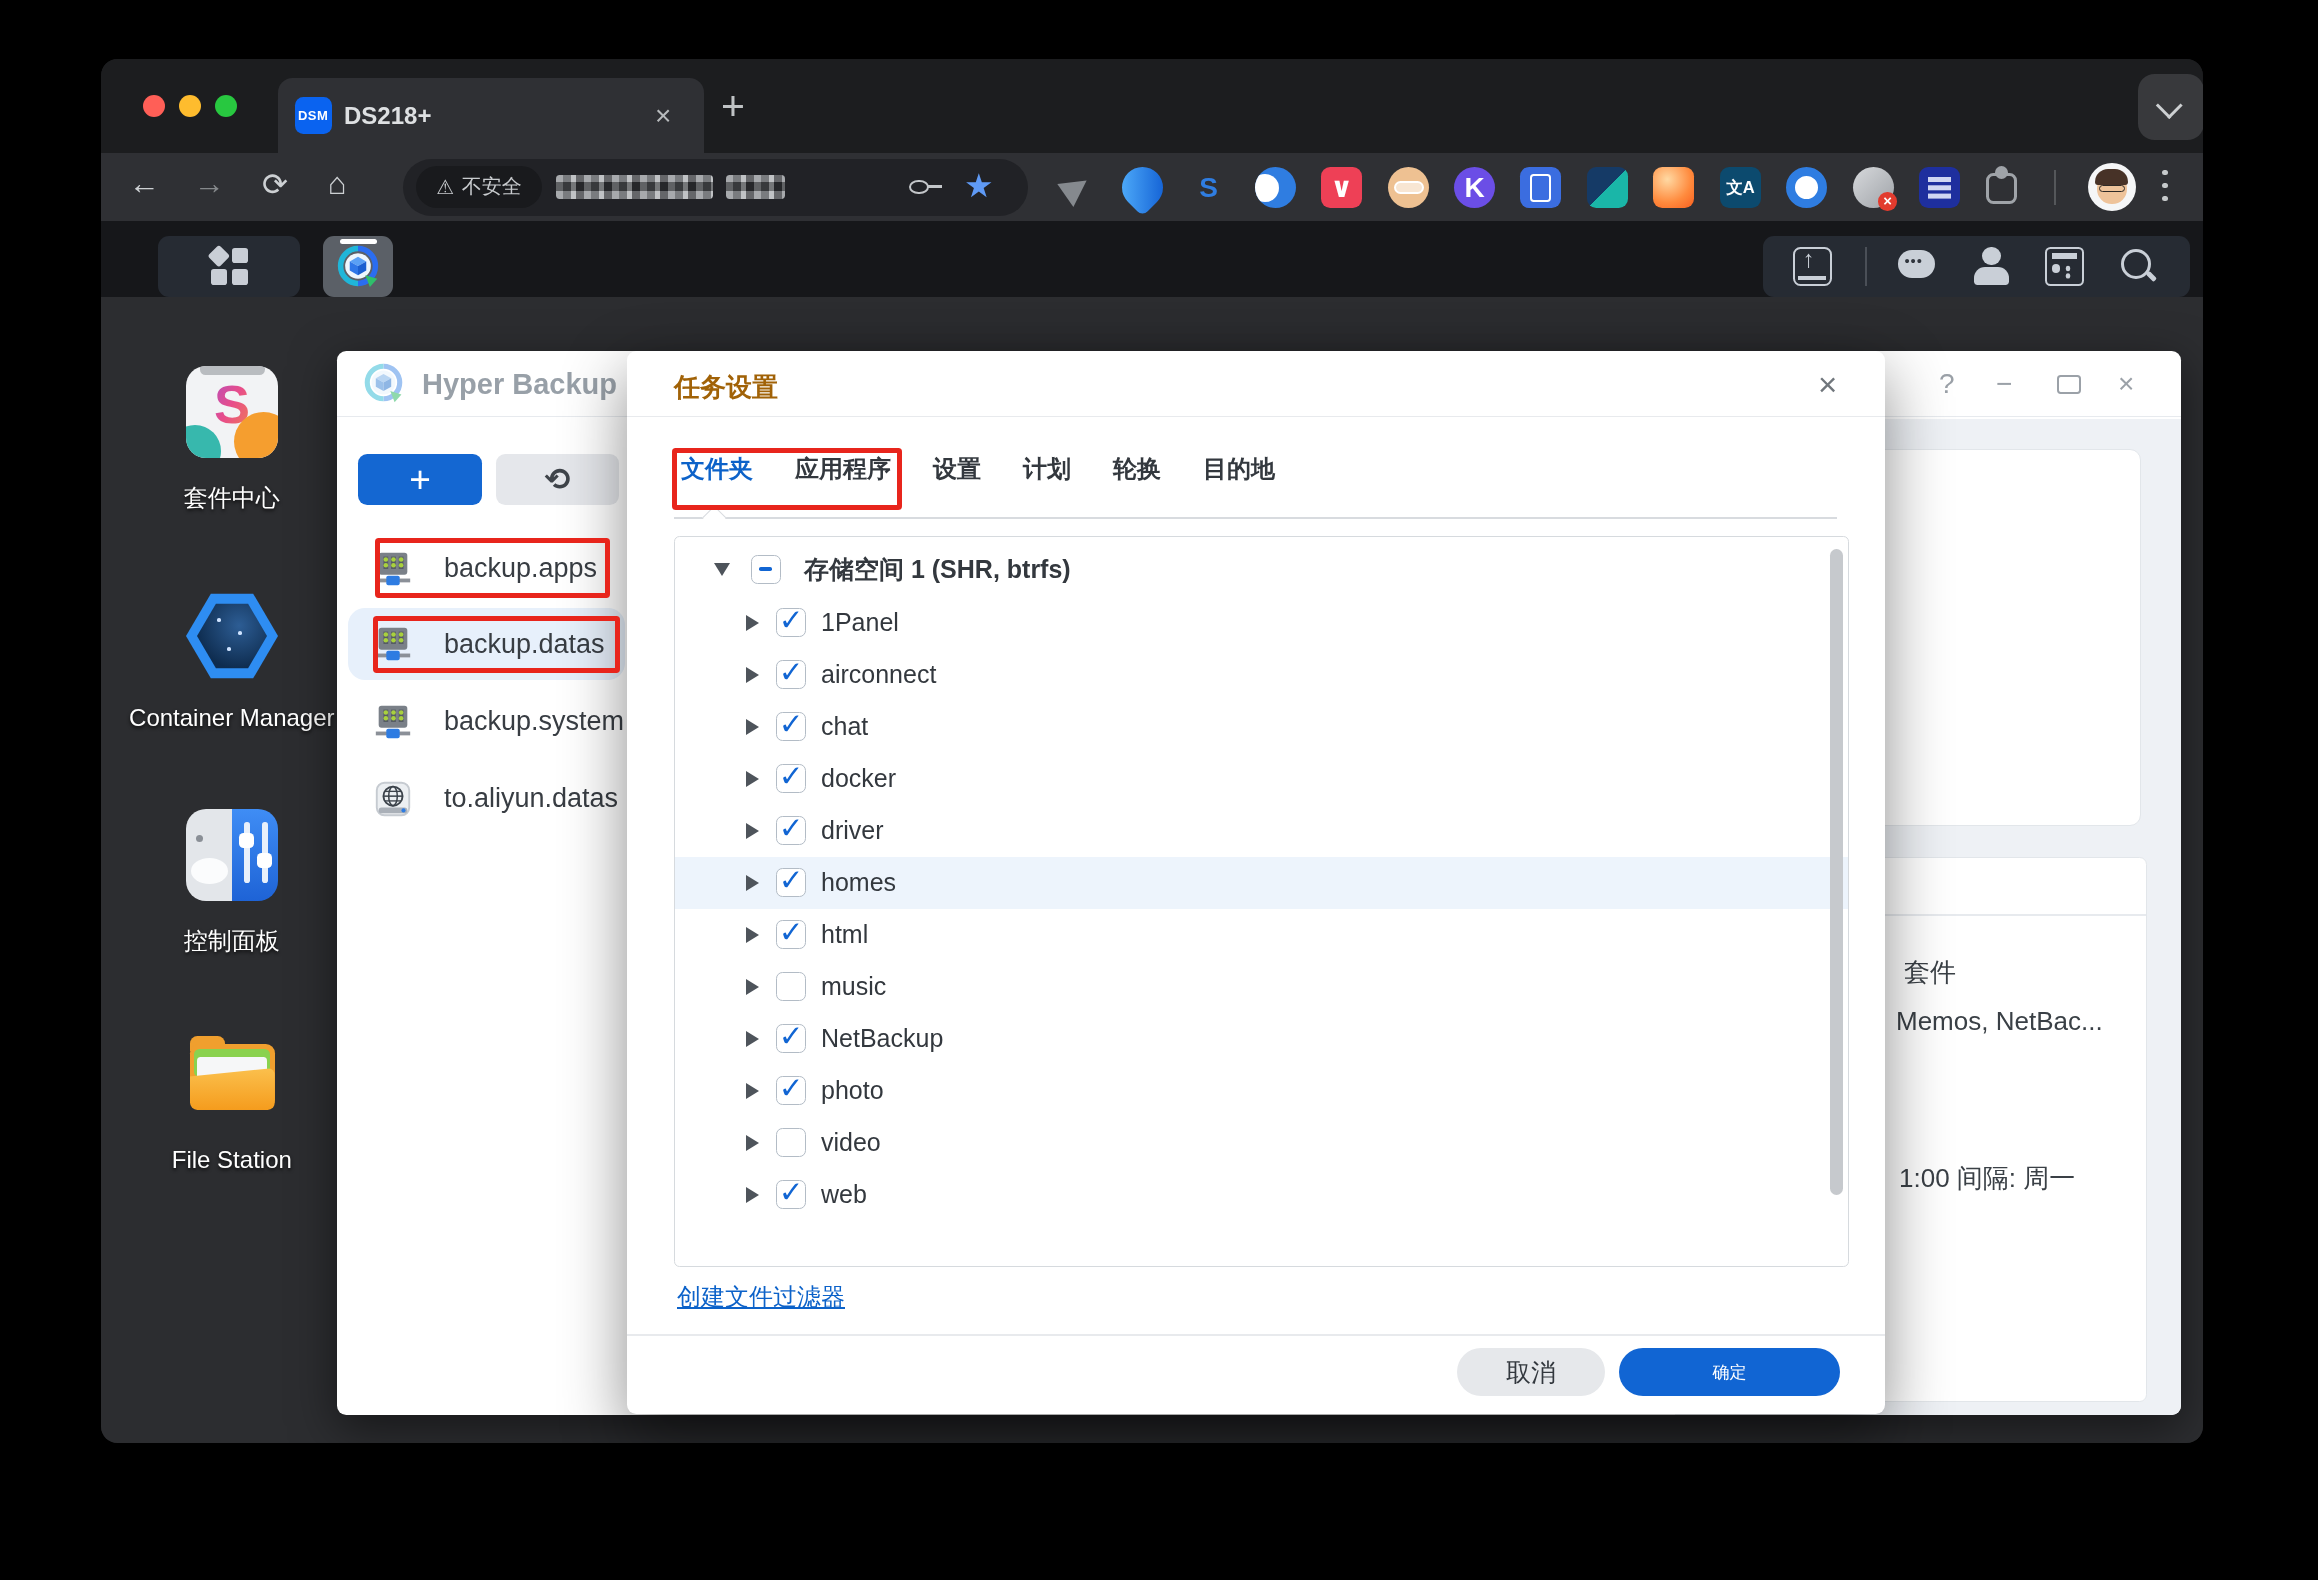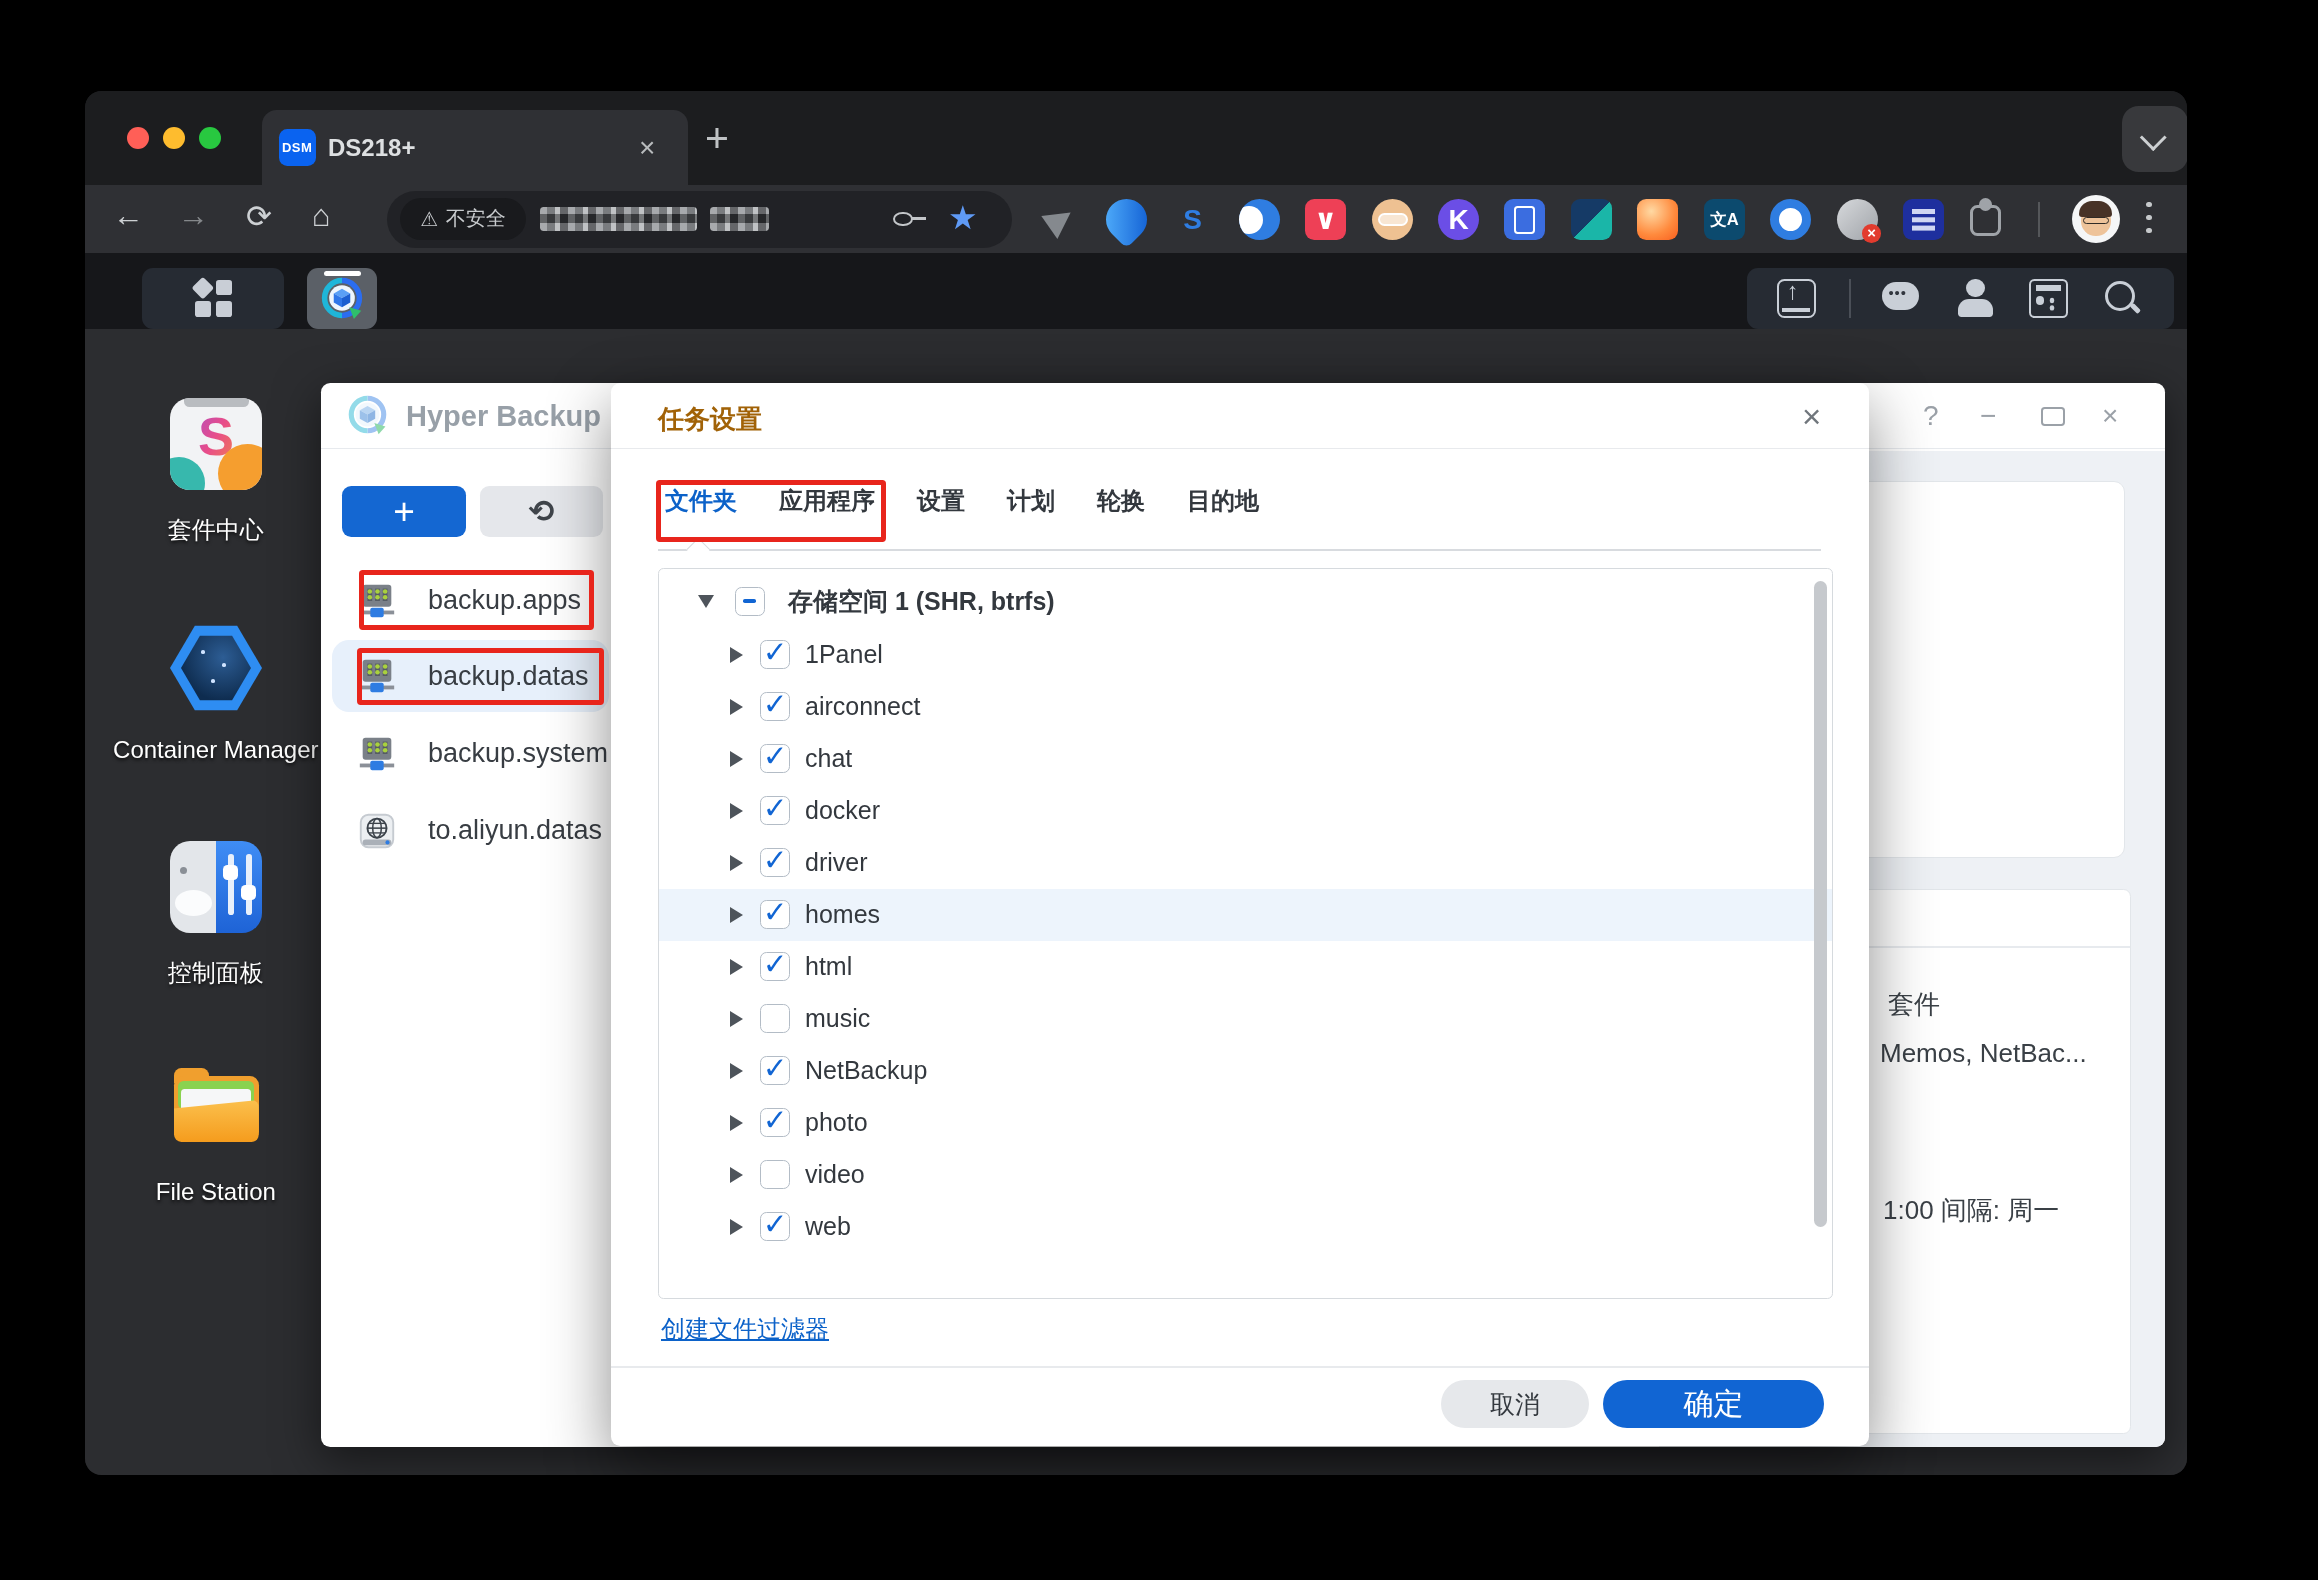--- a/index.html
+++ b/index.html
@@ -1,21 +1,21 @@
 <!DOCTYPE html>
 <html style="font-size:14.8px"><head>
 <meta charset="utf-8">
 <style>
   html,body{margin:0;padding:0;background:#000;}
   *{box-sizing:border-box;}
   .screen{position:relative;width:2318px;height:1580px;background:#000;overflow:hidden;
     font-family:"Liberation Sans","DejaVu Sans",sans-serif;-webkit-font-smoothing:antialiased;}
   
-  .browser{position:absolute;left:85px;top:59px;width:2102px;height:1384px;border-radius:16.6px;
-    overflow:hidden;background:#1c1d1f;margin-top:32px;}
+  .browser{position:absolute;left:101px;top:59px;width:2102px;height:1384px;border-radius:16.6px;
+    overflow:hidden;background:#1c1d1f;}
   .tabstrip{position:absolute;left:0;top:0;width:100%;height:94px;background:#1c1d1f;}
   .light{position:absolute;top:36px;width:22px;height:22px;border-radius:50%;}
   .light.red{left:42px;background:#ff5f57;}
   .light.yellow{left:78px;background:#febc2e;}
   .light.green{left:114px;background:#28c840;}
   .tab{position:absolute;left:177px;top:18.5px;width:426px;height:76px;background:#2f3034;border-radius:14.8px 14.8px 0 0;}
   .favicon{position:absolute;left:16.6px;top:19.4px;width:37px;height:37px;border-radius:8.3px;background:#0a63f0;
     color:#fff;font-weight:bold;font-size:13px;display:flex;align-items:center;justify-content:center;letter-spacing:0.5px;}
   .tab-title{position:absolute;left:66px;top:24px;font-size:24px;color:#dee0e2;font-weight:bold;}
   .tab-close{position:absolute;left:377px;top:22px;font-size:28px;color:#b8bbbd;}
@@ -165,21 +165,21 @@
   .cbox.indet::after{content:"";position:absolute;left:6.5px;top:11px;width:13px;height:4.6px;border-radius:1.8px;background:#1165d3;}
   .tlabel{position:absolute;font-size:25px;color:#33383e;white-space:nowrap;}
   .trow.root .tlabel{left:129px;font-weight:bold;}
   .trow.child .tlabel{left:146px;}
   .tree-scroll{position:absolute;left:1203px;top:198px;width:13px;height:646px;border-radius:6.5px;background:#c6c9cd;}
   .filter-link{position:absolute;left:50px;top:930px;font-size:24px;color:#0c62c9;text-decoration:underline;}
   .dlg-footsep{position:absolute;left:0;top:983px;width:100%;height:1.8px;background:#e8eaed;}
   .btn-cancel{position:absolute;left:830px;top:997px;width:148px;height:48px;border-radius:24px;background:#e6e8eb;
     color:#33383e;font-size:25px;display:flex;align-items:center;justify-content:center;}
   .btn-ok{position:absolute;left:992px;top:997px;width:221px;height:48px;border-radius:24px;background:#1165d3;
-    color:#fff;font-size:30px;display:flex;align-items:center;justify-content:center;}
+    color:#fff;font-size:17px;display:flex;align-items:center;justify-content:center;}
   
   .redbox{position:absolute;border:5.5px solid #e8251c;border-radius:3.7px;z-index:50;}
   .rb-tabs{left:571px;top:227px;width:230px;height:62px;}
   .rb-apps{left:274px;top:317px;width:235px;height:60px;}
   .rb-datas{left:272px;top:395px;width:247px;height:57px;}
 </style>
 </head>
 <body>
 
 <div class="screen">

